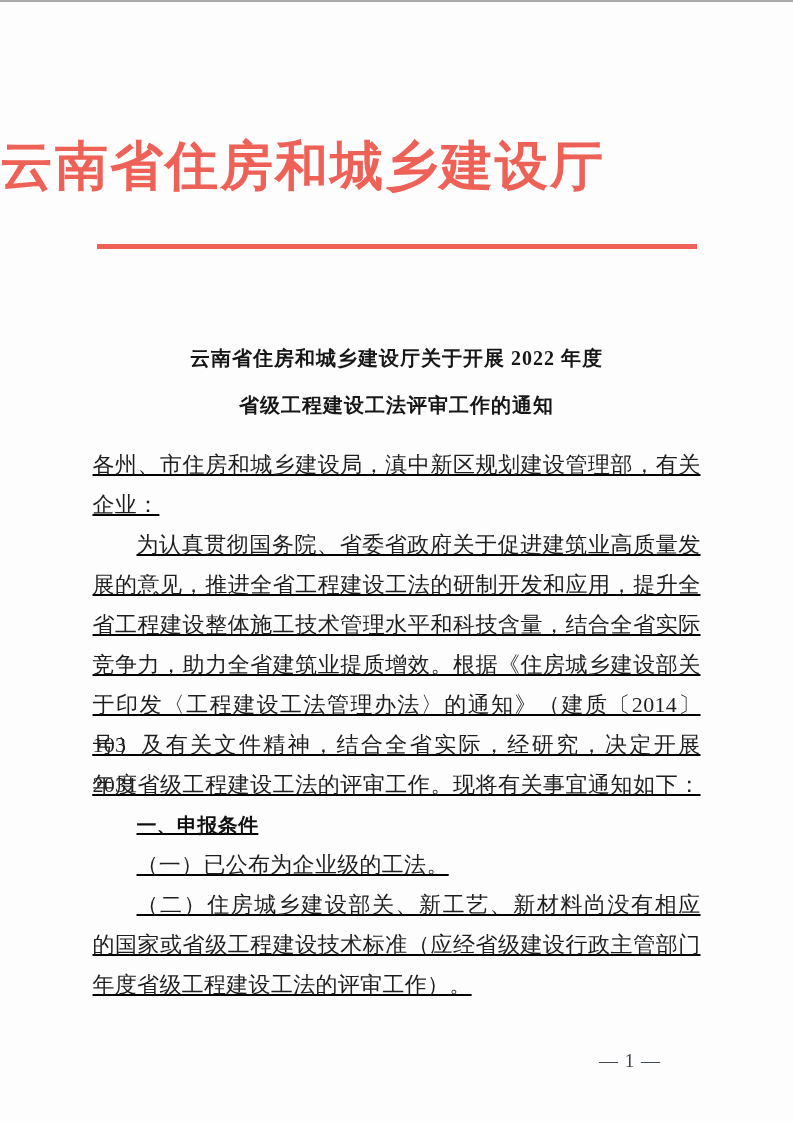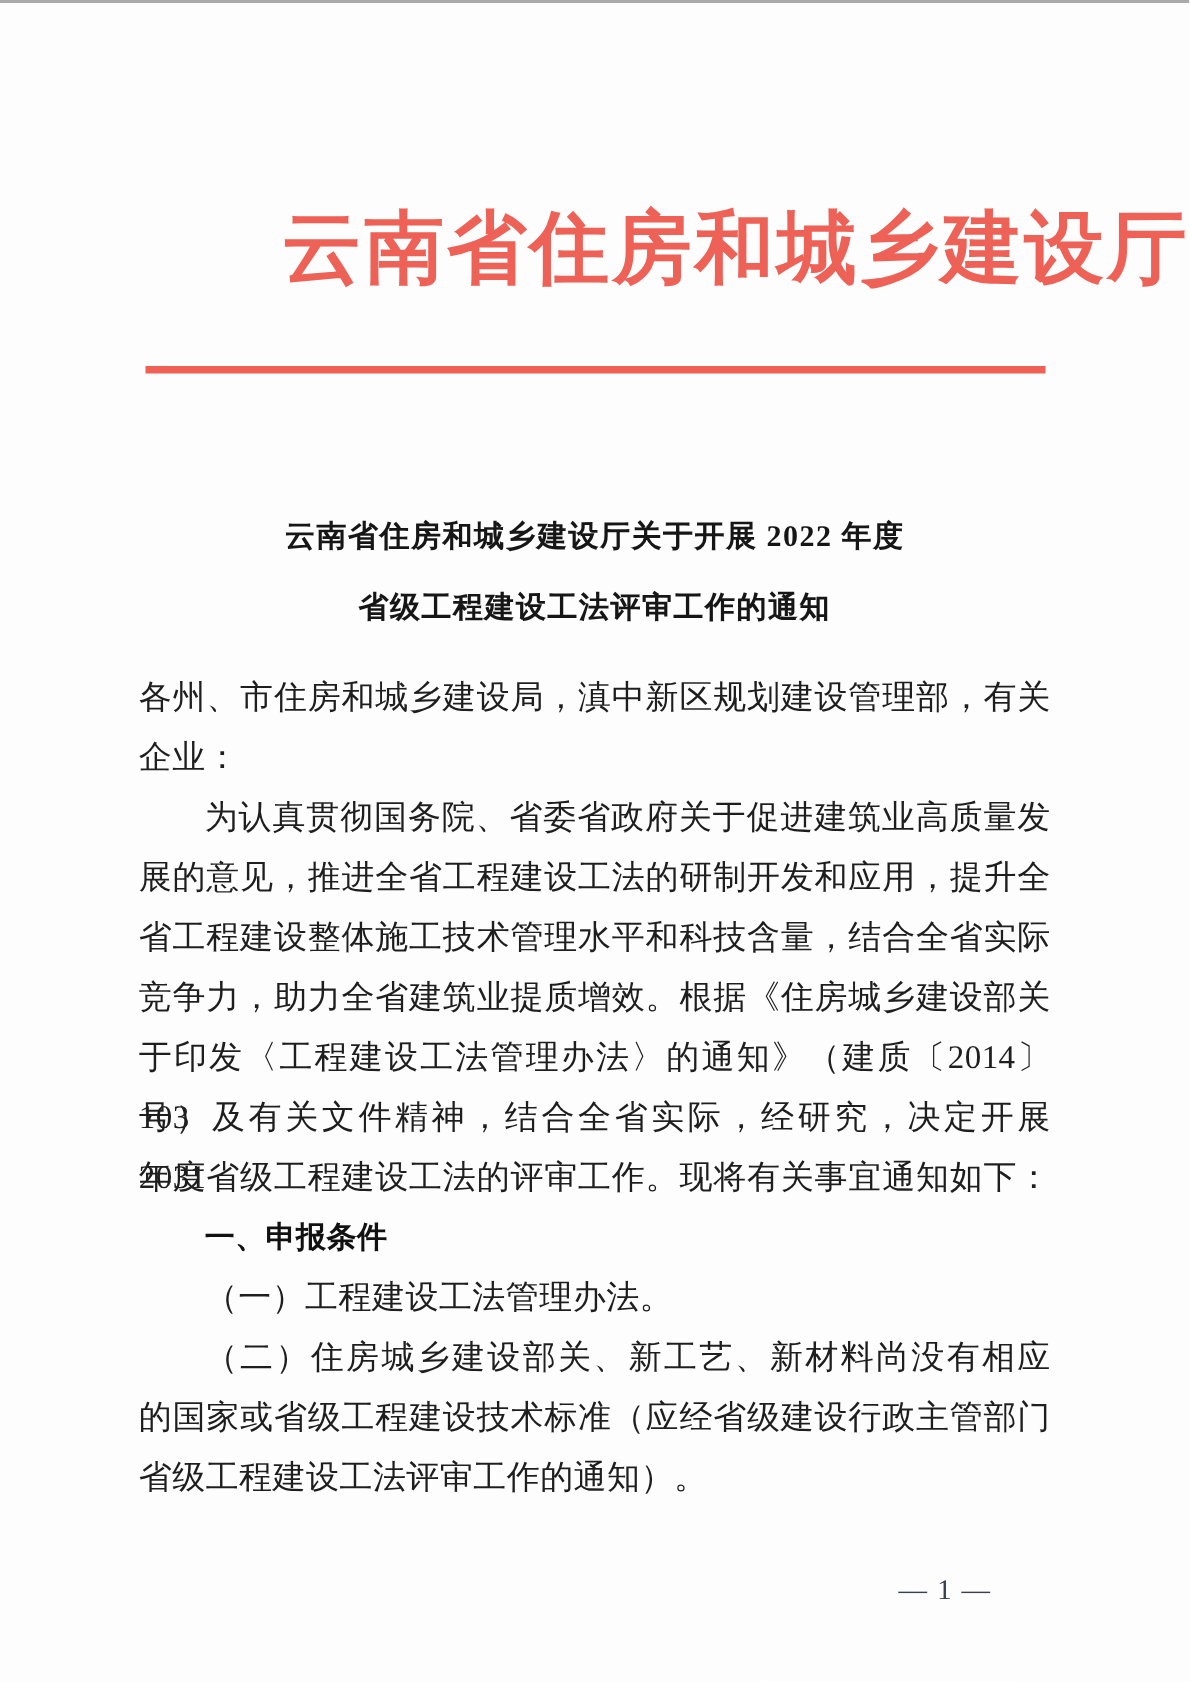--- a/index.html
+++ b/index.html
@@ -15,21 +15,21 @@
     overflow: hidden;
     font-family: "Liberation Serif", "DejaVu Serif", serif;
   }
   .scan-edge-top {
     position: absolute;
     top: 0; left: 0; right: 0;
     height: 2px;
     background: #aaaaaa;
   }
   
-  .letterhead { text-align: right; }
+  .letterhead { text-align: left; }
   .letterhead-title {
     margin: 0;
     padding-top: 130px;
     line-height: 72px;
     font-size: 53px;
     font-weight: bold;
     letter-spacing: 2px;
     color: #ee6157;
   }
   .letterhead-divider {
@@ -46,20 +46,21 @@
     font-weight: bold;
     line-height: 47px;
     letter-spacing: 1px;
     color: #161616;
   }
   .doc-title-line { display: block; }
   
   .doc-body {
     width: 608px;
     margin: 16px auto 0;
+    text-decoration: underline;
   }
   .line {
     font-size: 22px;
     line-height: 40px;
     height: 40px;
     color: #1e1e1e;
     letter-spacing: 0.3px;
     white-space: normal;
   }
   .fill {
@@ -105,23 +106,23 @@
       <div class="line fill">各州、市住房和城乡建设局，滇中新区规划建设管理部，有关</div>
       <div class="line">企业：</div>
       <div class="line fill indent">为认真贯彻国务院、省委省政府关于促进建筑业高质量发</div>
       <div class="line fill">展的意见，推进全省工程建设工法的研制开发和应用，提升全</div>
       <div class="line fill">省工程建设整体施工技术管理水平和科技含量，结合全省实际</div>
       <div class="line fill">竞争力，助力全省建筑业提质增效。根据《住房城乡建设部关</div>
       <div class="line fill">于印发〈工程建设工法管理办法〉的通知》（建质〔2014〕103</div>
       <div class="line fill">号）及有关文件精神，结合全省实际，经研究，决定开展 2031</div>
       <div class="line fill">年度省级工程建设工法的评审工作。现将有关事宜通知如下：</div>
       <div class="line heading indent">一、申报条件</div>
-      <div class="line indent">（一）工程建设工法管理办法。</div>
+      <div class="line indent">（一）已公布为企业级的工法。</div>
       <div class="line fill indent">（二）住房城乡建设部关、新工艺、新材料尚没有相应</div>
       <div class="line fill">的国家或省级工程建设技术标准（应经省级建设行政主管部门</div>
-      <div class="line">省级工程建设工法评审工作的通知）。</div>
+      <div class="line">年度省级工程建设工法的评审工作）。</div>
     </div>
   </main>
 
   <footer>
     <div class="page-number">— 1 —</div>
   </footer>
 </div>
 
 </body></html>

